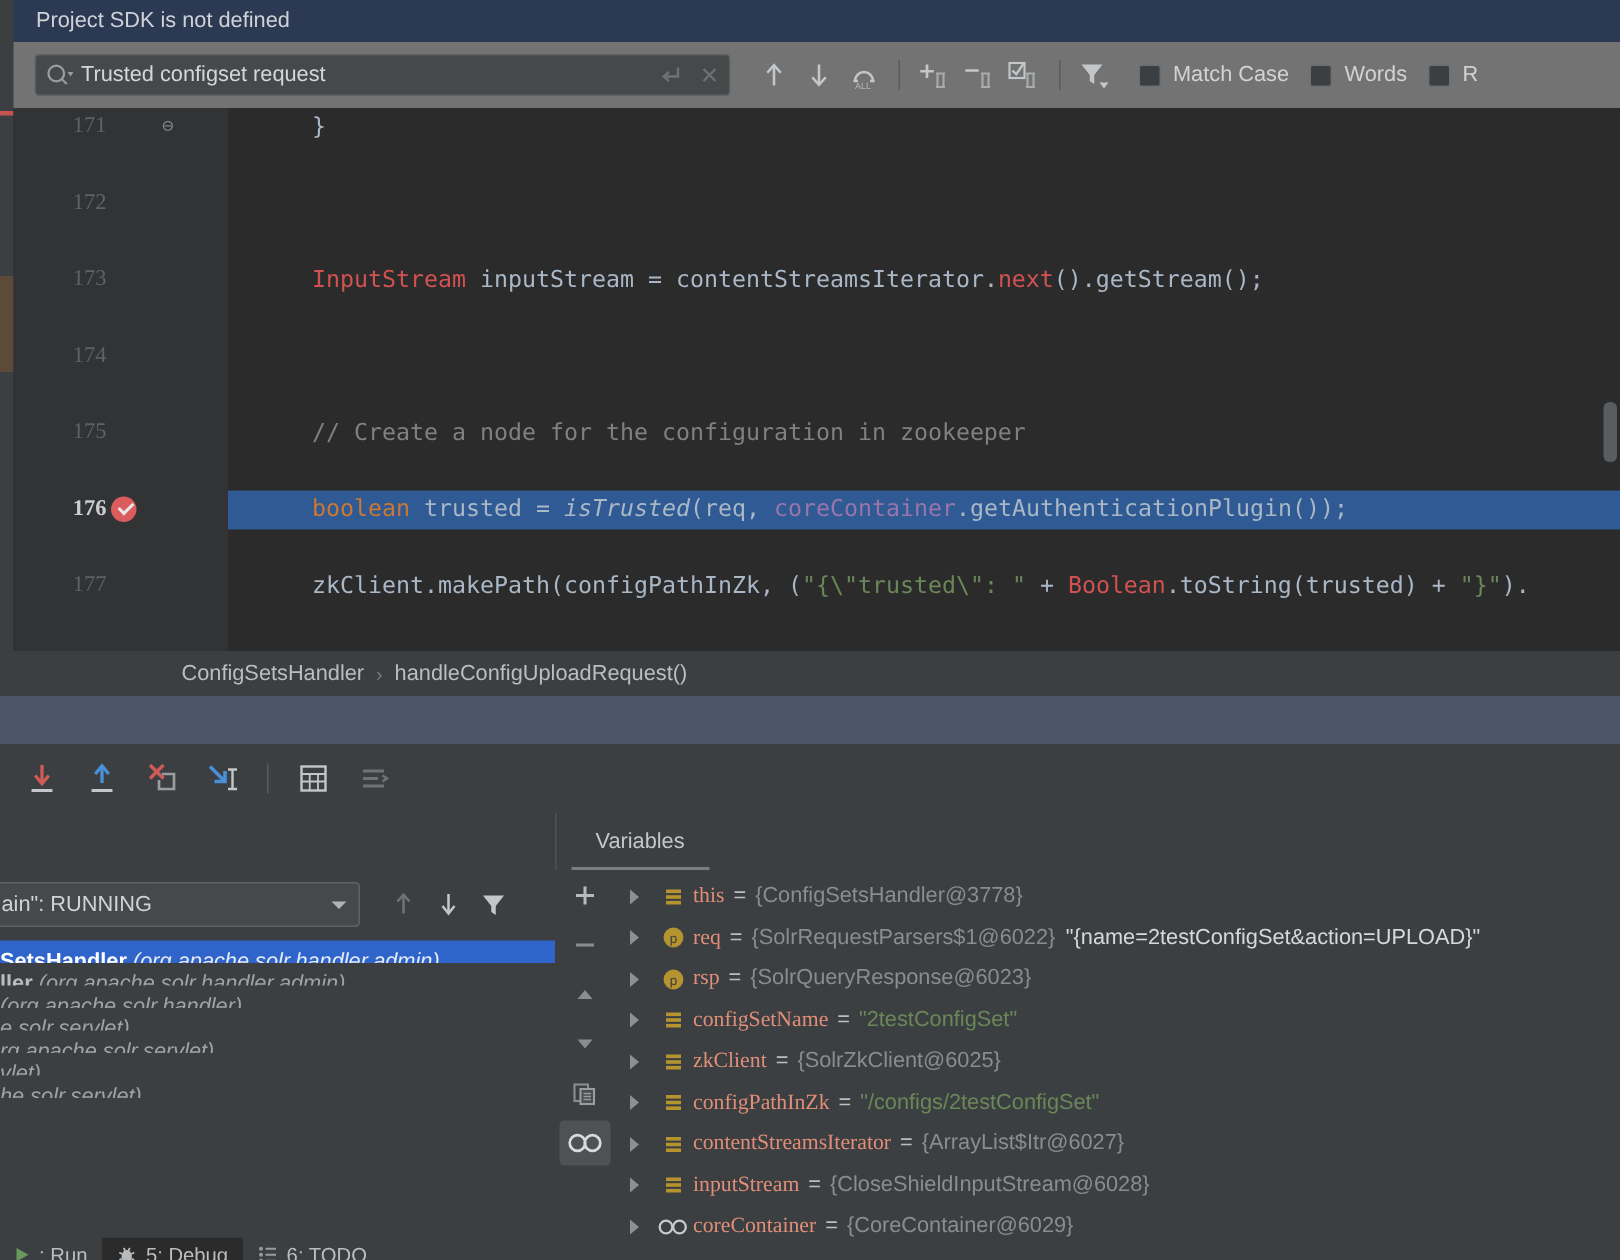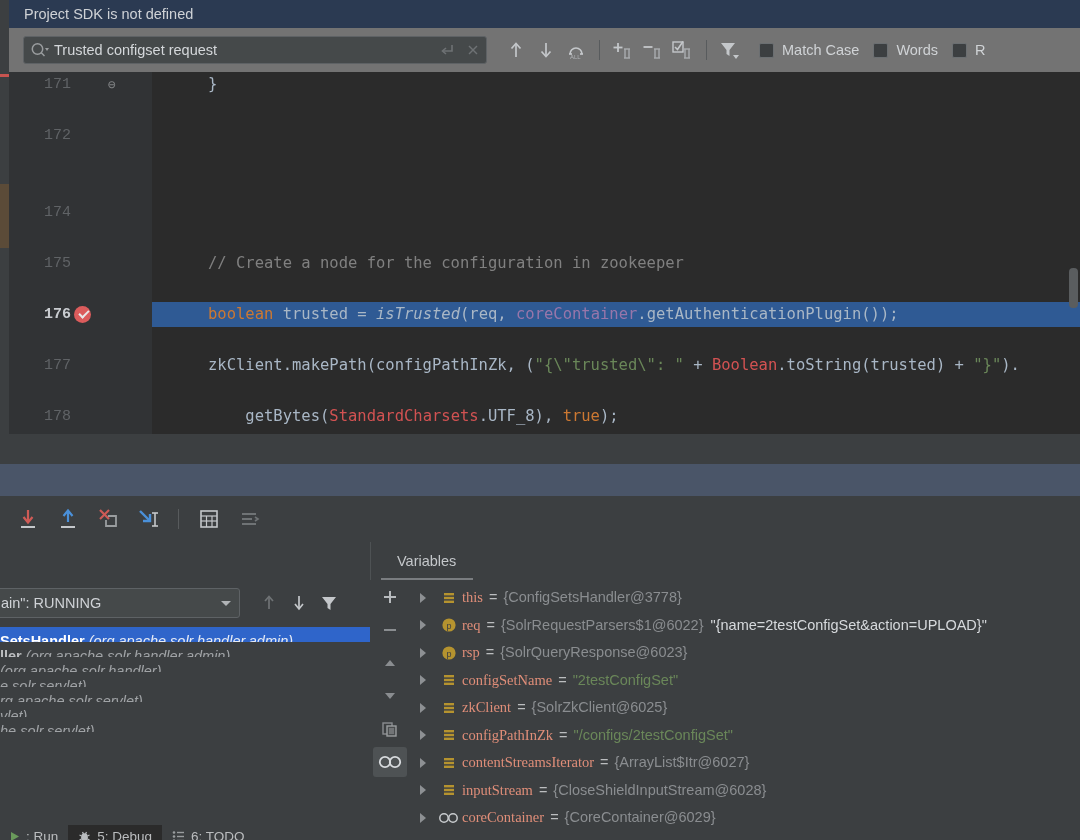--- a/index.html
+++ b/index.html
@@ -65,21 +65,21 @@
   .edge-strip {
     position:absolute; left:0; top:0; width:9px; height:362px; background:#3c3f41;
   }
   .edge-red { position:absolute; left:0; top:2px; width:9px; height:3px; background:#c75450; }
   .edge-brown { position:absolute; left:0; top:112px; width:9px; height:64px; background:#5b4b38; }
   .gutter {
     position:absolute; left:9px; top:0; width:143px; height:362px; background:#313335;
   }
   .lnum {
     position: absolute; left: 9px; width: 62px; text-align: right;
-    color: #606366; font-family: Liberation Mono, monospace; font-size: 15px;
+    color: #606366; font-family: Liberation Serif, serif; font-size: 15px;
     line-height: 25.5px;
   }
   .row {
     position: relative; height: 25.5px;
   }
   .row.hl .code-text { background:#2f5a94; }
   .row.hl .lnum { color:#c9ccd0; font-weight:bold; }
   .code-text {
     position:absolute; left: 152px; right:0; height:25.5px; line-height:25.5px;
     font-family: "DejaVu Sans Mono", monospace; font-size: 15.5px;
@@ -346,20 +346,24 @@
     <div class="row" style="top:0">
       <span class="lnum">171</span>
       <span class="fold">⊖</span>
       <span class="code-text">      }</span>
     </div>
 
     <div class="row" style="top:25.5px">
       <span class="lnum">172</span>
     </div>
 
+    <div class="row" style="top:51px">
+      <span class="lnum">173</span>
+      <span class="code-text"><span class="ty">      InputStream</span> inputStream = contentStreamsIterator.<span class="m">next</span>().getStream();</span>
+    </div>
 
     <div class="row" style="top:76.5px">
       <span class="lnum">174</span>
     </div>
 
     <div class="row" style="top:102px">
       <span class="lnum">175</span>
       <span class="code-text c">      // Create a node for the configuration in zookeeper</span>
     </div>
 
@@ -375,20 +379,27 @@
     </div>
 
     <div class="row" style="top:178.5px">
       <span class="lnum">178</span>
       <span class="code-text">          getBytes(<span class="ty">StandardCharsets</span>.UTF_8), <span class="k">true</span>);</span>
     </div>
 
     <div class="scroll-thumb"></div>
   </div>
 
+  <div class="breadcrumb">
+    <div class="leftstrip"></div>
+    <div style="width:112px"></div>
+    <span class="bc-txt">ConfigSetsHandler</span>
+    <span class="bc-sep">›</span>
+    <span class="bc-txt">handleConfigUploadRequest()</span>
+  </div>
 
   <div class="debug-split"></div>
 
   <div class="debug-toolbar">
     <div class="dbg-btn first">
       <svg width="26" height="26" viewBox="0 0 26 26">
         <line x1="13" y1="4" x2="13" y2="15" stroke="#cf5b56" stroke-width="2.2"></line>
         <path d="M8.5 11 L13 16.5 L17.5 11" fill="none" stroke="#cf5b56" stroke-width="2.2"></path>
         <line x1="6" y1="21" x2="20" y2="21" stroke="#c4c7ca" stroke-width="2"></line>
       </svg>

